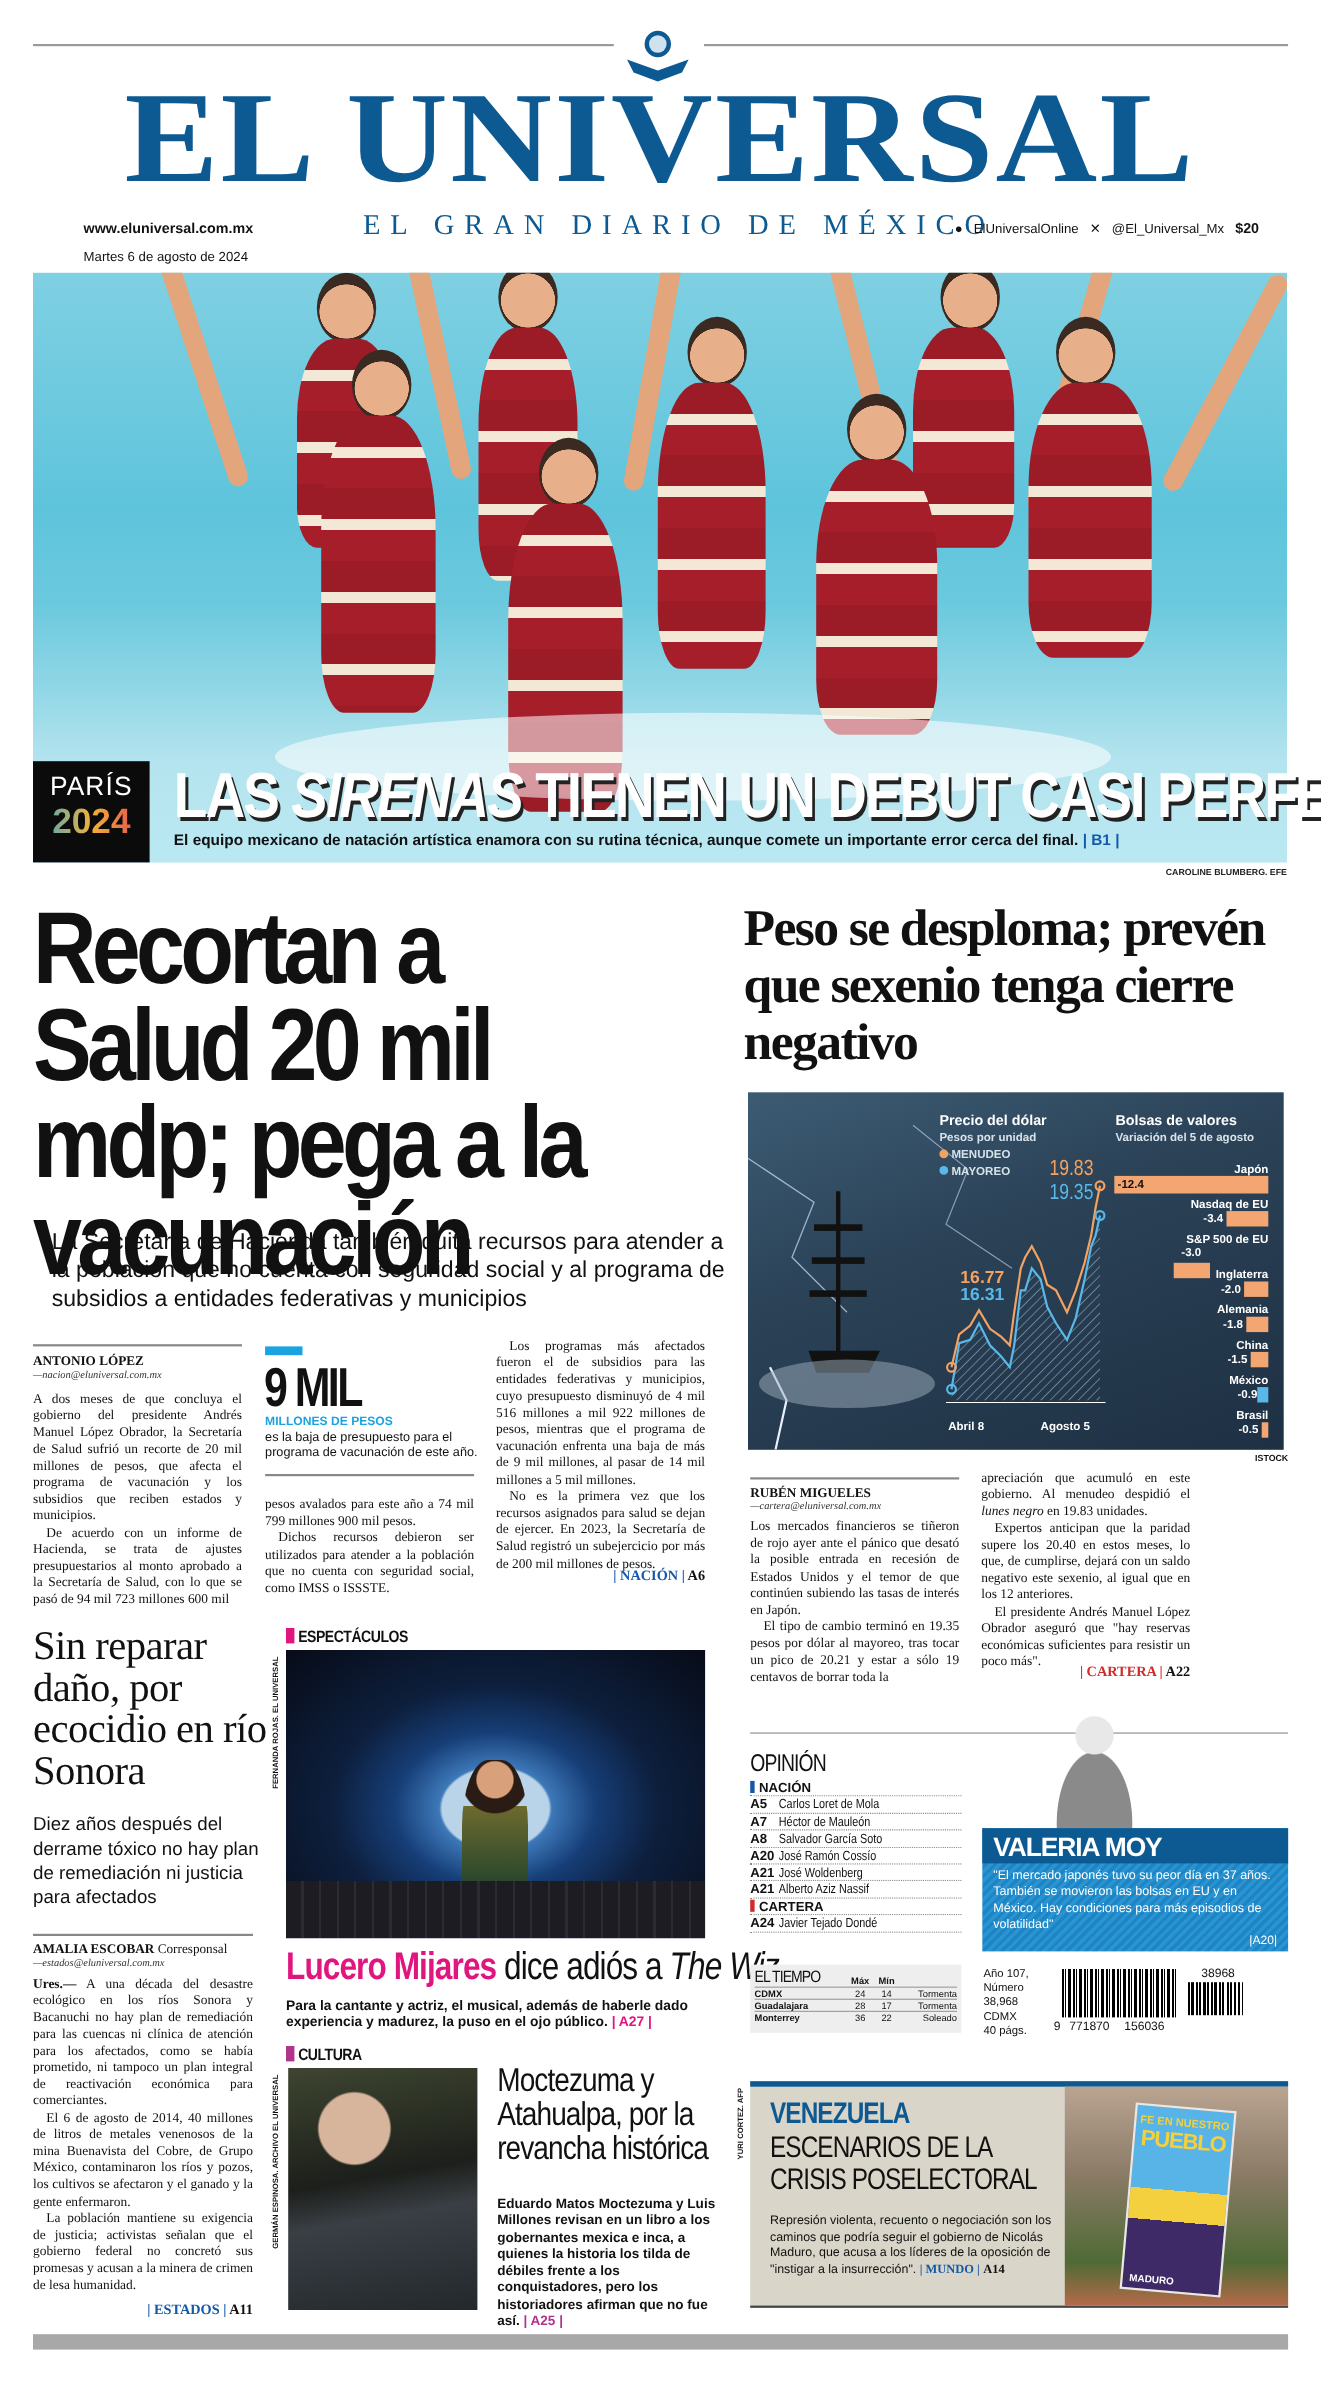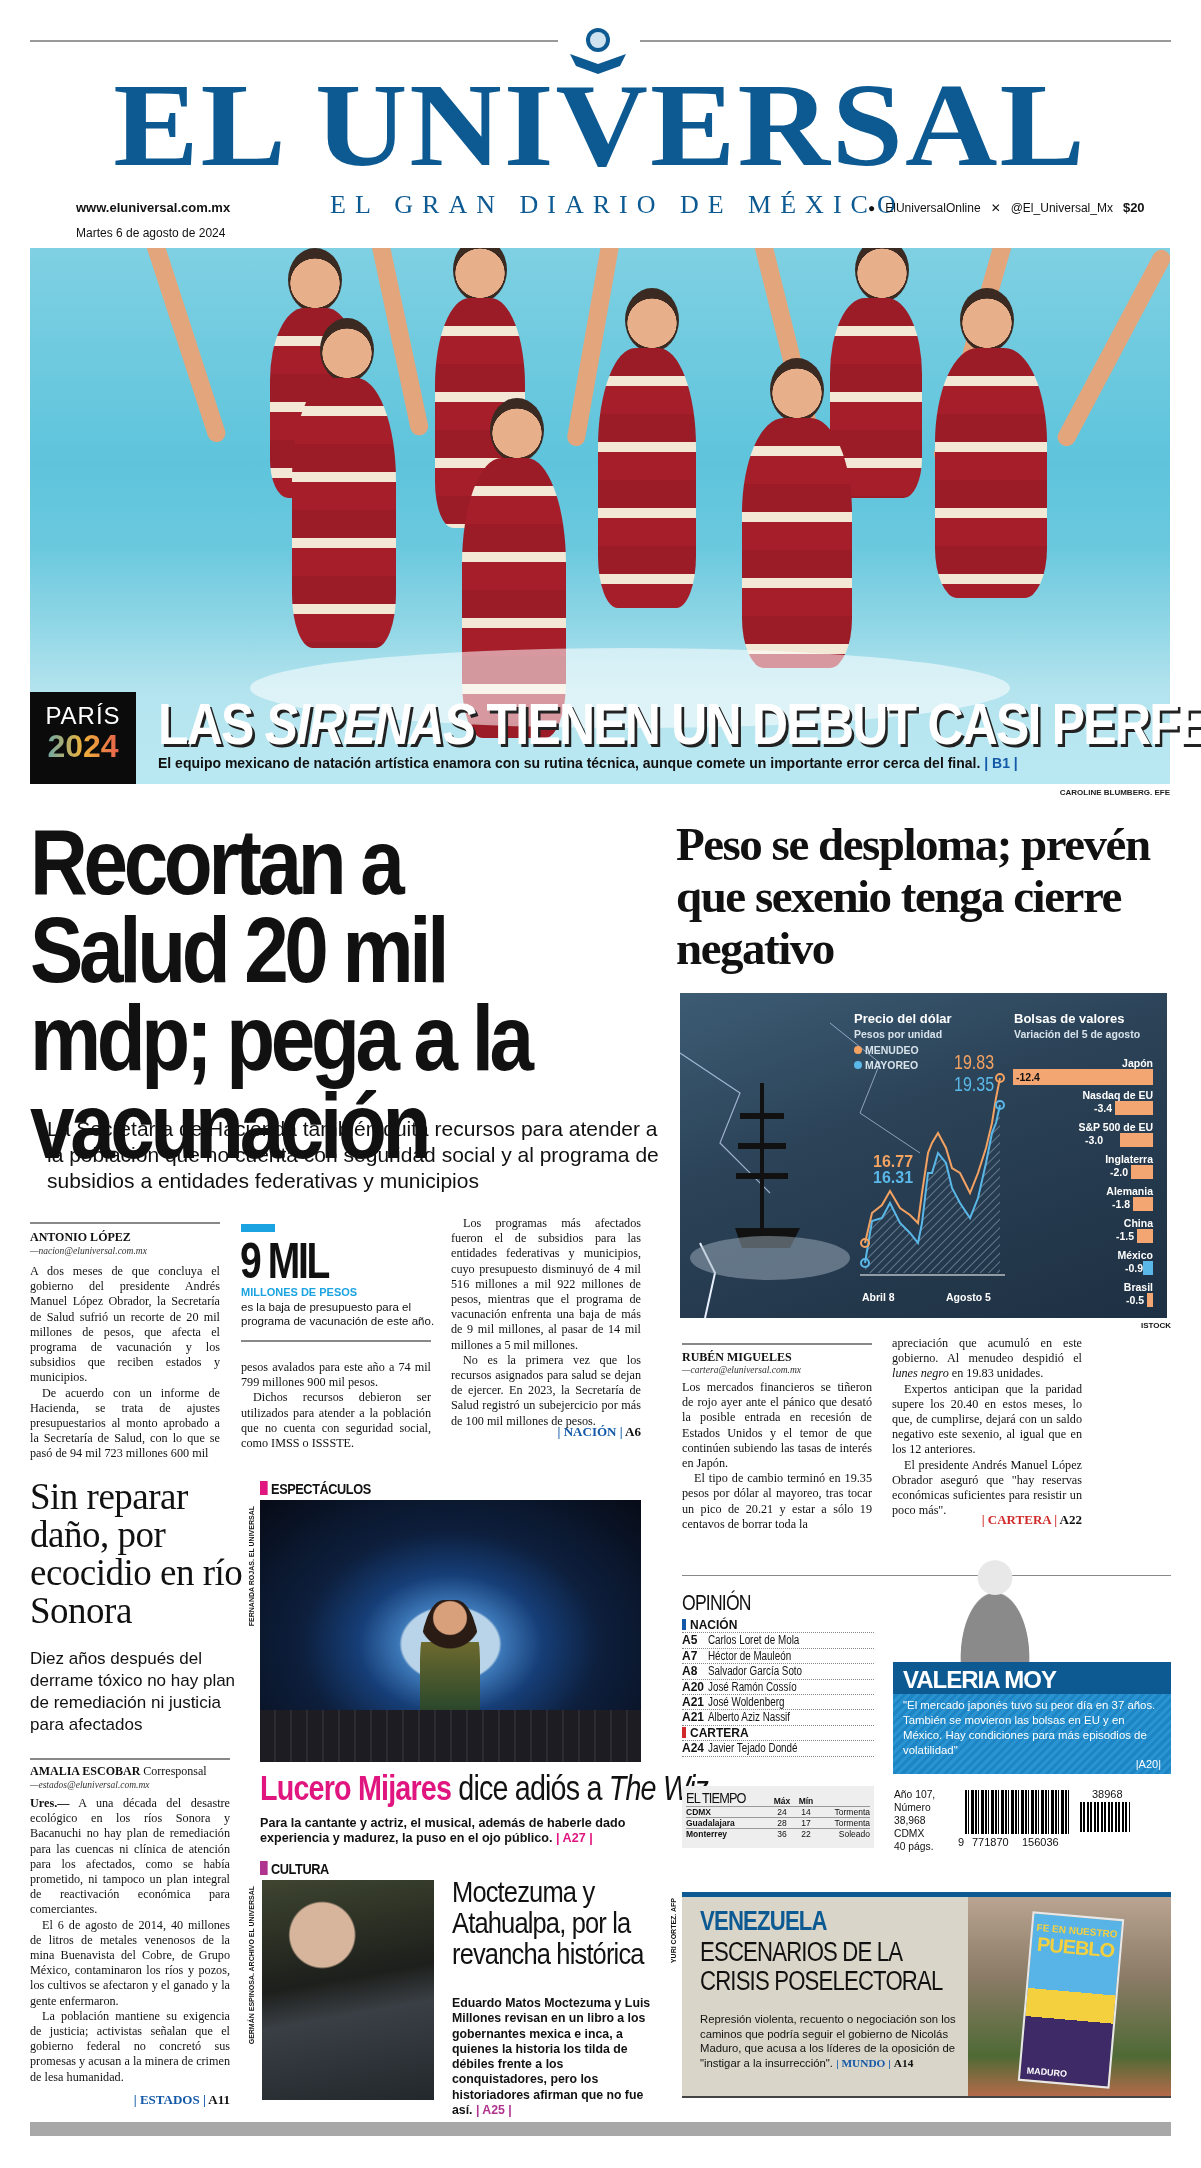--- a/index.html
+++ b/index.html
@@ -189,21 +189,21 @@
 <div class="abs bigstat-unit" style="left:241px;top:1286px;">MILLONES DE PESOS</div>
 <div class="abs bigstat-desc" style="left:241px;top:1300px;width:195px;">es la baja de presupuesto para el programa de vacunación de este año.</div>
 <div class="abs byline-rule" style="left:241px;top:1340px;width:190px;"></div>
 <div class="abs body-text" style="left:241px;top:1360px;width:190px;">
   <p class="noindent">pesos avalados para este año a 74 mil 799 millones 900 mil pesos.</p>
   <p>Dichos recursos debieron ser utilizados para atender a la población que no cuenta con seguridad social, como IMSS o ISSSTE.</p>
 </div>
 
 <div class="abs body-text" style="left:451px;top:1216px;width:190px;">
   <p>Los programas más afectados fueron el de subsidios para las entidades federativas y municipios, cuyo presupuesto disminuyó de 4 mil 516 millones a mil 922 millones de pesos, mientras que el programa de vacunación enfrenta una baja de más de 9 mil millones, al pasar de 14 mil millones a 5 mil millones.</p>
-  <p>No es la primera vez que los recursos asignados para salud se dejan de ejercer. En 2023, la Secretaría de Salud registró un subejercicio por más de 100 mil millones de pesos.</p>
+  <p>No es la primera vez que los recursos asignados para salud se dejan de ejercer. En 2023, la Secretaría de Salud registró un subejercicio por más de 200 mil millones de pesos.</p>
 </div>
 <div class="abs section-ref" style="left:451px;top:1424px;width:190px;">
   <span class="sec">| NACIÓN |</span> <span>A6</span>
 </div>
 
 <div class="abs peso-hl">Peso se desploma; prevén que sexenio tenga cierre negativo</div>
 <div class="abs chart-box">
   <svg class="abs" style="left:0;top:0" width="487" height="325">
     <path d="M0 60 L60 100 L40 150 L90 200" stroke="#cfe0ff" stroke-width="1.2" fill="none" opacity=".7"></path>
     <path d="M20 250 L35 280 L25 325" stroke="#e8f0ff" stroke-width="2" fill="none"></path>
@@ -250,21 +250,21 @@
   </div>
   <div class="bar-row" style="top:96px;width:140px;">
     <div>Nasdaq de EU</div>
     <div style="display:flex;justify-content:flex-end;gap:3px;align-items:center;">
         <span>-3.4</span>
         <span style="background:#f4a672;height:14px;width:38px;display:inline-block;"></span>
       </div>
   </div>
   <div class="bar-row" style="top:128px;width:140px;">
     <div>S&amp;P 500 de EU</div>
-    <div style="display:flex;justify-content:flex-end;gap:17px;align-items:center;">
+    <div style="display:flex;justify-content:flex-end;gap:3px;align-items:center;flex-direction:column;">
         <span>-3.0</span>
         <span style="background:#f4a672;height:14px;width:33px;display:inline-block;"></span>
       </div>
   </div>
   <div class="bar-row" style="top:160px;width:140px;">
     <div>Inglaterra</div>
     <div style="display:flex;justify-content:flex-end;gap:3px;align-items:center;">
         <span>-2.0</span>
         <span style="background:#f4a672;height:14px;width:22px;display:inline-block;"></span>
       </div>

